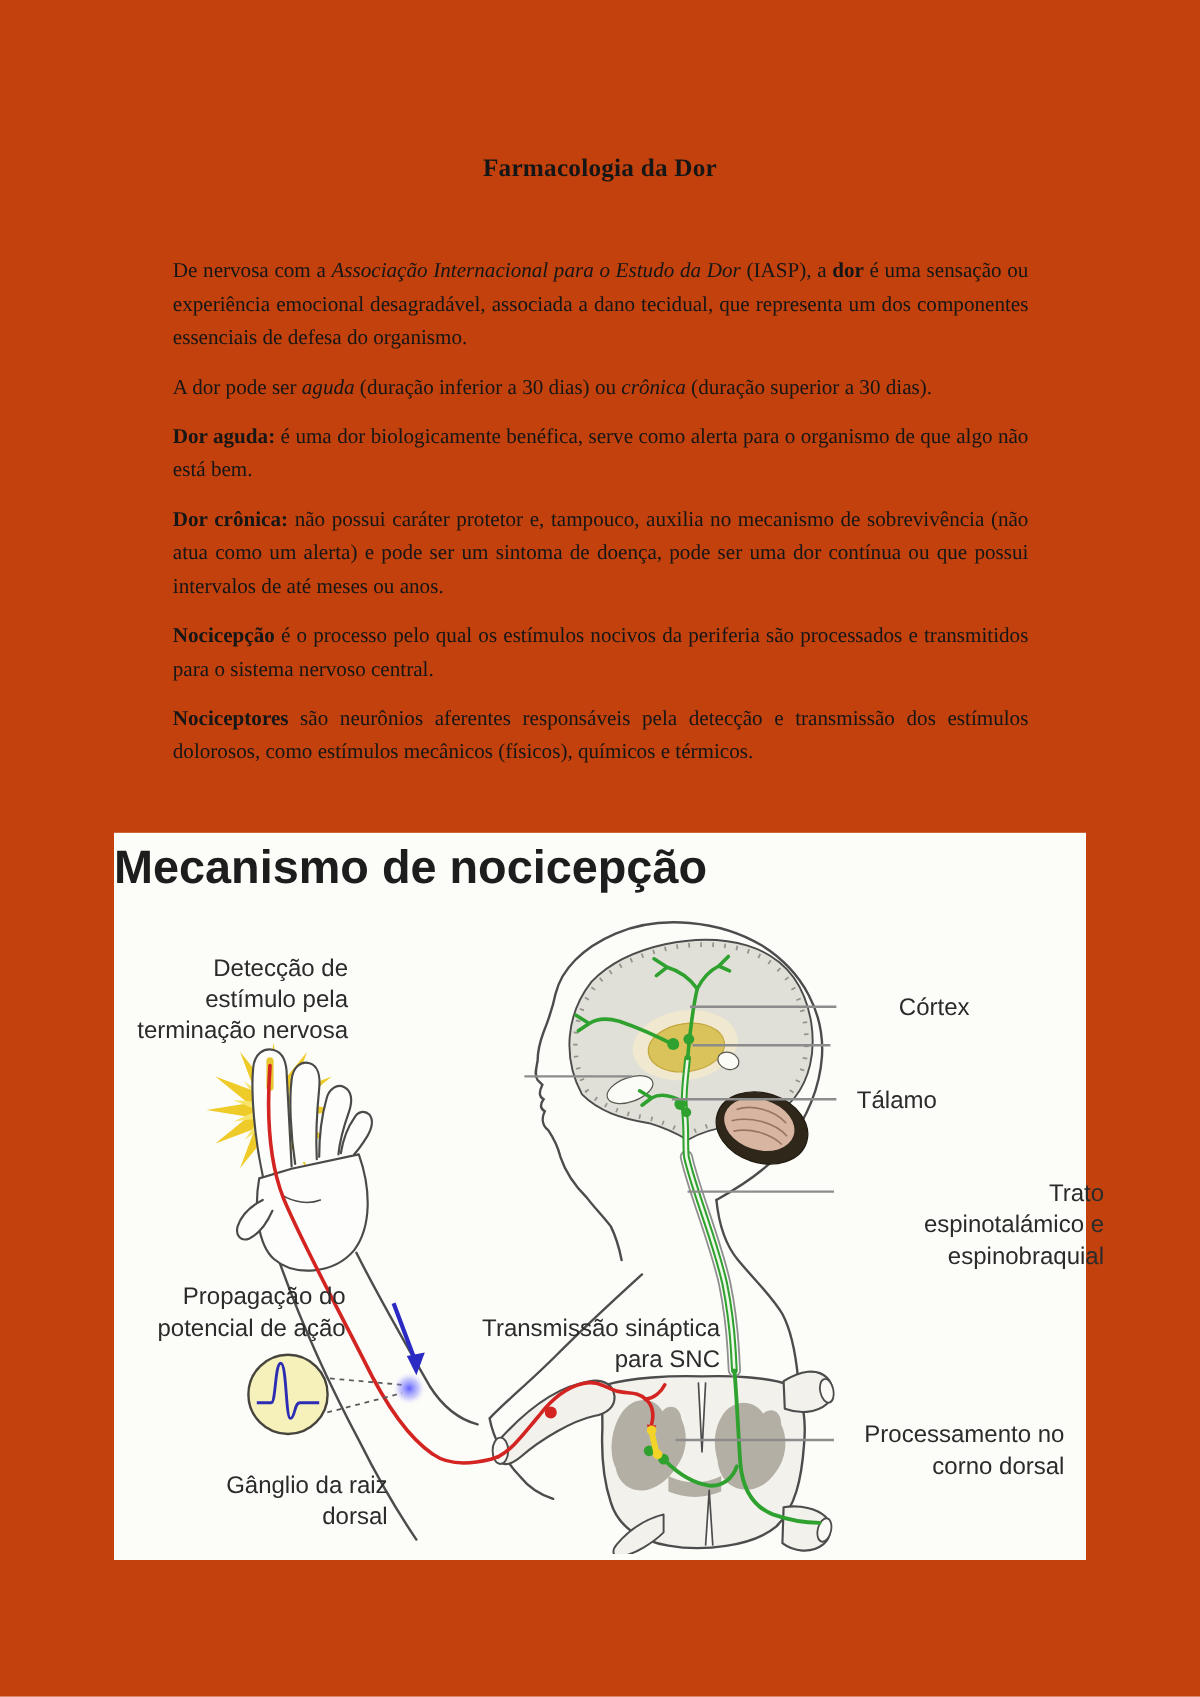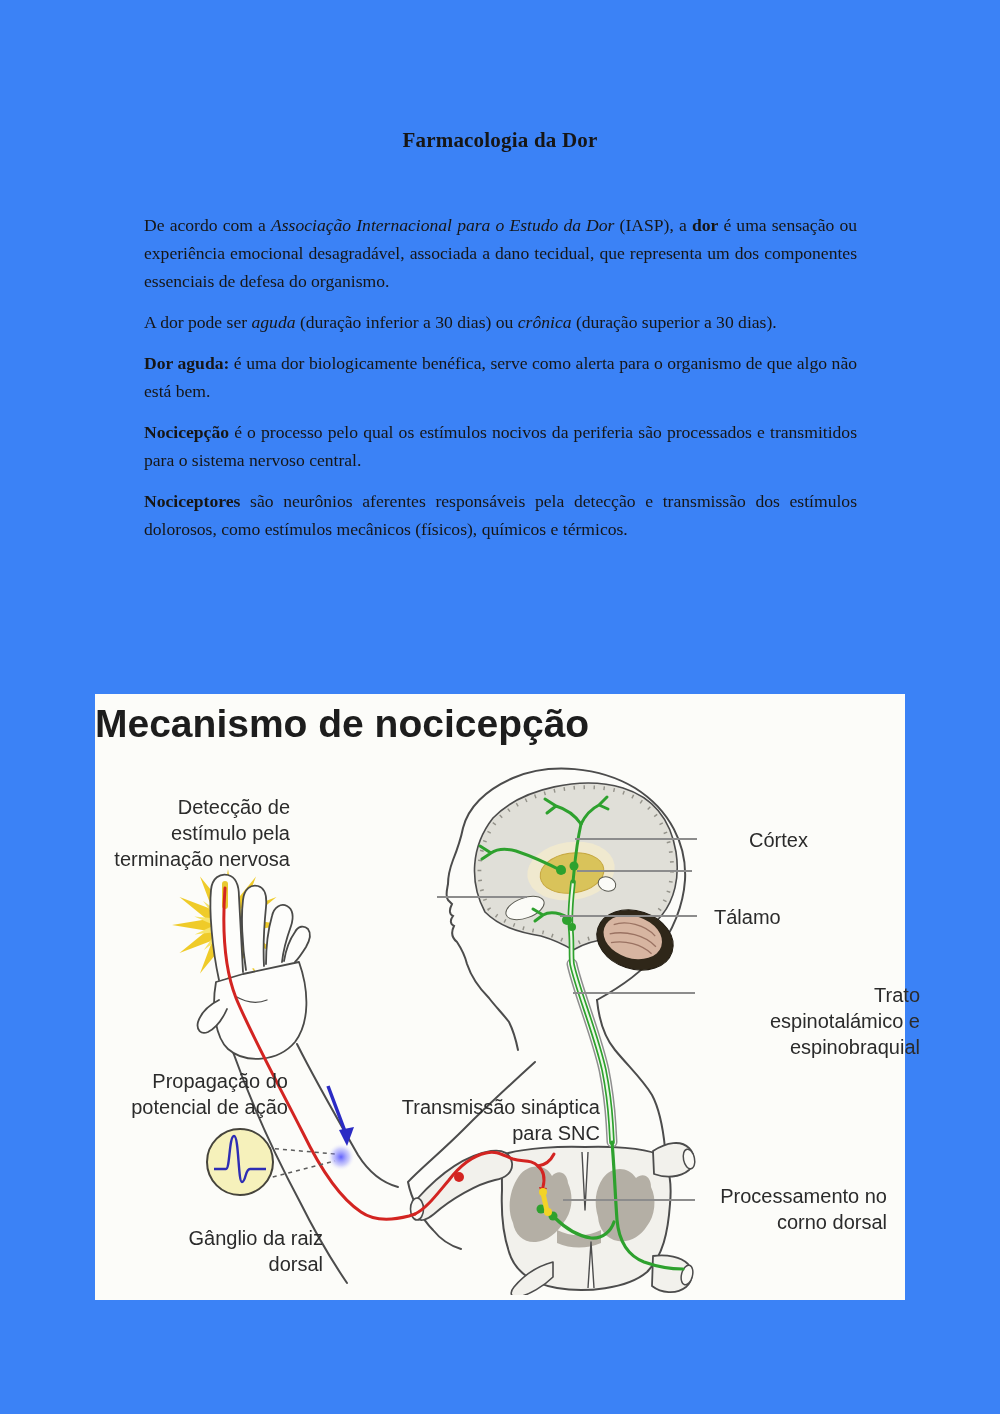--- a/index.html
+++ b/index.html
@@ -1,16 +1,16 @@
 <!DOCTYPE html>
 <html style="--c-nerve_red: #d32421; --c-nerve_green: #2ea12e; --c-stimulus_yellow: #eec81d; --c-stimulus_yellow_light: #f7e46a; --c-synapse_yellow: #f2d327; --c-ap_blue: #2d2db4; --c-brain_gray: #e0dfd8; --c-thalamus_gold: #d9c35a; --c-gray_matter: #b4afa5; --c-cord_fill: #f2f1ec; --c-outline_gray: #4c4c4c; --c-pointer_gray: #8c8c8c;"><head>
 <meta charset="utf-8">
 <style>
   html,body{margin:0;padding:0;background:#ffffff;}
-  .page{position:relative;width:1000px;height:1414px;background:#3b82f6;overflow:hidden;
+  .page{position:relative;width:1000px;height:1414px;background:#c2410c;overflow:hidden;
         font-family:"Liberation Serif",serif;color:#161616;}
   .doc-title{position:absolute;top:114px;left:0;width:100%;text-align:center;
              font-size:21px;font-weight:bold;letter-spacing:.2px;}
   .content{position:absolute;top:211px;left:144px;width:713px;
            font-size:17.6px;line-height:28px;text-align:justify;}
   .content p{margin:0 0 13px 0;}
   .content span.b{font-weight:bold;}
   .content span.i{font-style:italic;}
   .figure{position:absolute;top:694px;left:95px;width:810px;height:606px;background:#fcfcf9;}
   .figure-title{margin:0;padding-top:8px;text-align:left;
@@ -31,23 +31,24 @@
   .lbl-ganglio{left:38px;top:475px;width:190px;}
 </style>
 </head>
 <body>
 
 <div class="page">
 
   <h1 class="doc-title">Farmacologia da Dor</h1>
 
   <div class="content">
-    <p><span>De acordo com a </span><span class="i">Associação Internacional para o Estudo da Dor</span><span> (IASP), a </span><span class="b">dor</span><span> é uma sensação ou experiência emocional desagradável, associada a dano tecidual, que representa um dos componentes essenciais de defesa do organismo.</span></p>
+    <p><span>De nervosa com a </span><span class="i">Associação Internacional para o Estudo da Dor</span><span> (IASP), a </span><span class="b">dor</span><span> é uma sensação ou experiência emocional desagradável, associada a dano tecidual, que representa um dos componentes essenciais de defesa do organismo.</span></p>
     <p><span>A dor pode ser </span><span class="i">aguda</span><span> (duração inferior a 30 dias) ou </span><span class="i">crônica</span><span> (duração superior a 30 dias).</span></p>
     <p><span class="b">Dor aguda:</span><span> é uma dor biologicamente benéfica, serve como alerta para o organismo de que algo não está bem.</span></p>
+    <p><span class="b">Dor crônica:</span><span> não possui caráter protetor e, tampouco, auxilia no mecanismo de sobrevivência (não atua como um alerta) e pode ser um sintoma de doença, pode ser uma dor contínua ou que possui intervalos de até meses ou anos.</span></p>
     <p><span class="b">Nocicepção</span><span> é o processo pelo qual os estímulos nocivos da periferia são processados e transmitidos para o sistema nervoso central.</span></p>
     <p><span class="b">Nociceptores</span><span> são neurônios aferentes responsáveis pela detecção e transmissão dos estímulos dolorosos, como estímulos mecânicos (físicos), químicos e térmicos.</span></p>
   </div>
 
   <div class="figure">
     <h2 class="figure-title">Mecanismo de nocicepção</h2>
 
     <div class="fig-canvas">
 
       <svg viewBox="0 0 810 545" width="810" height="545">

